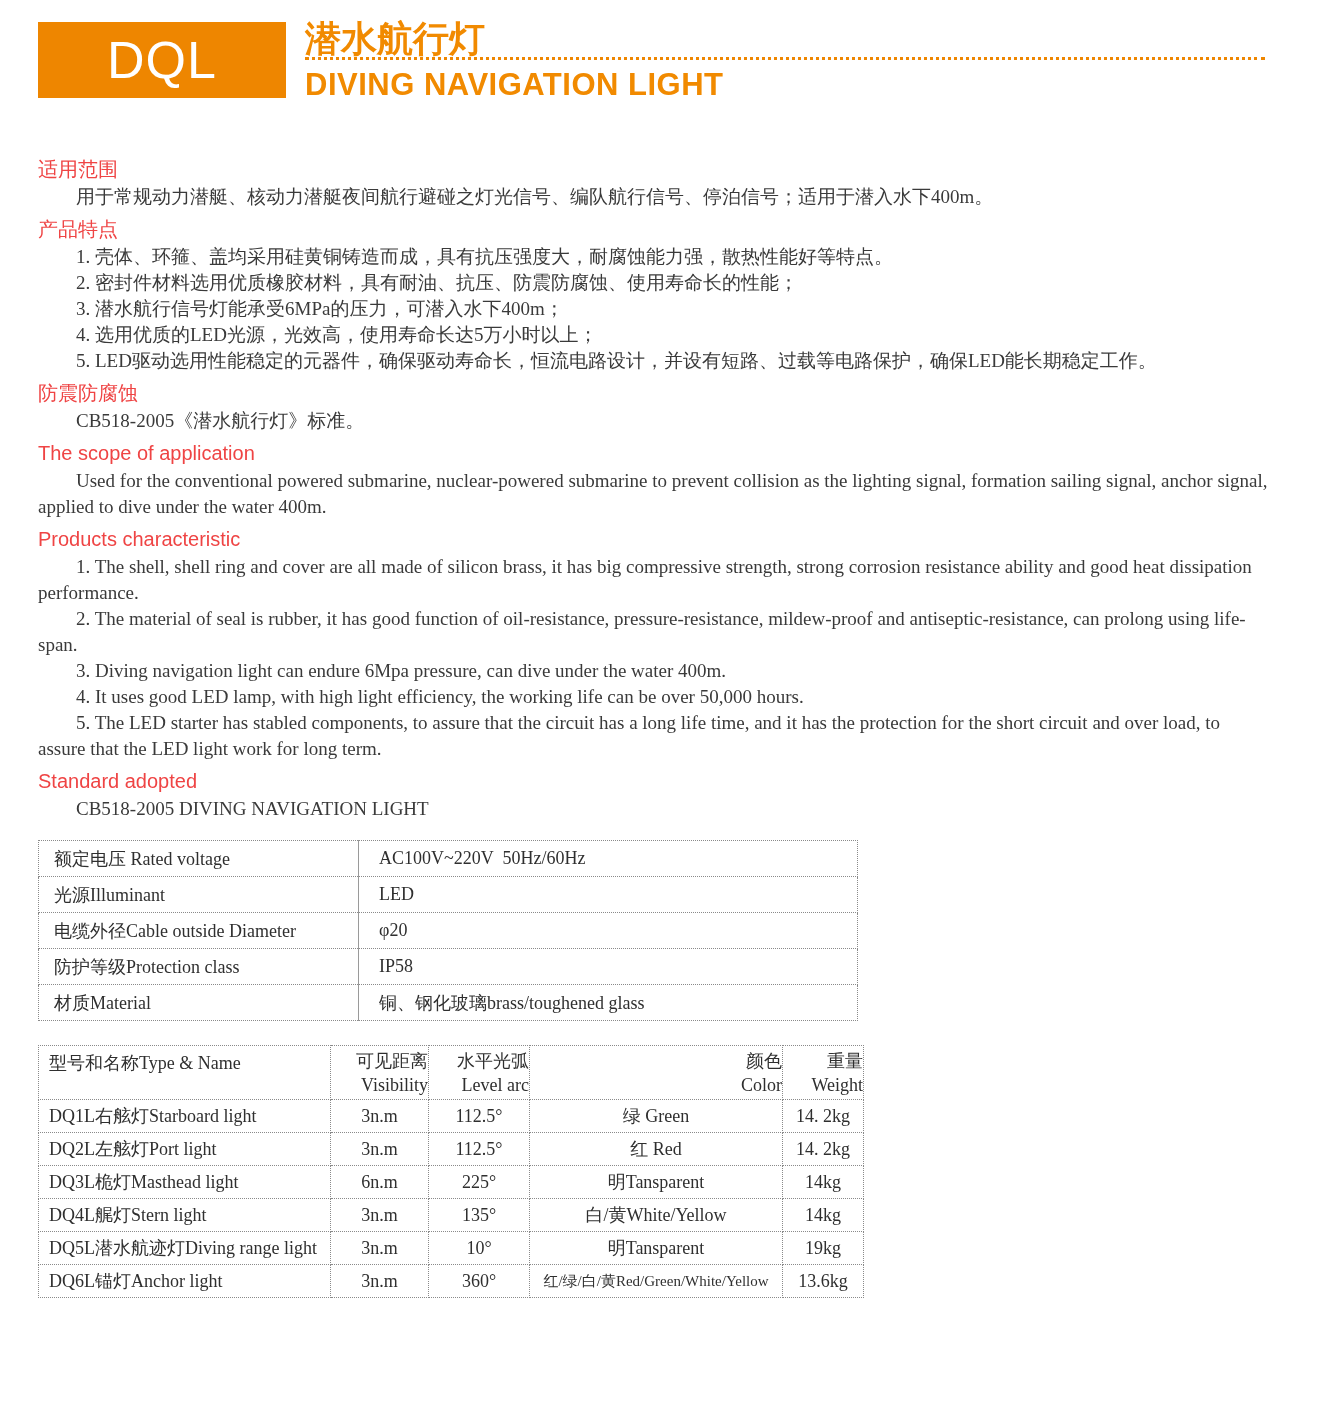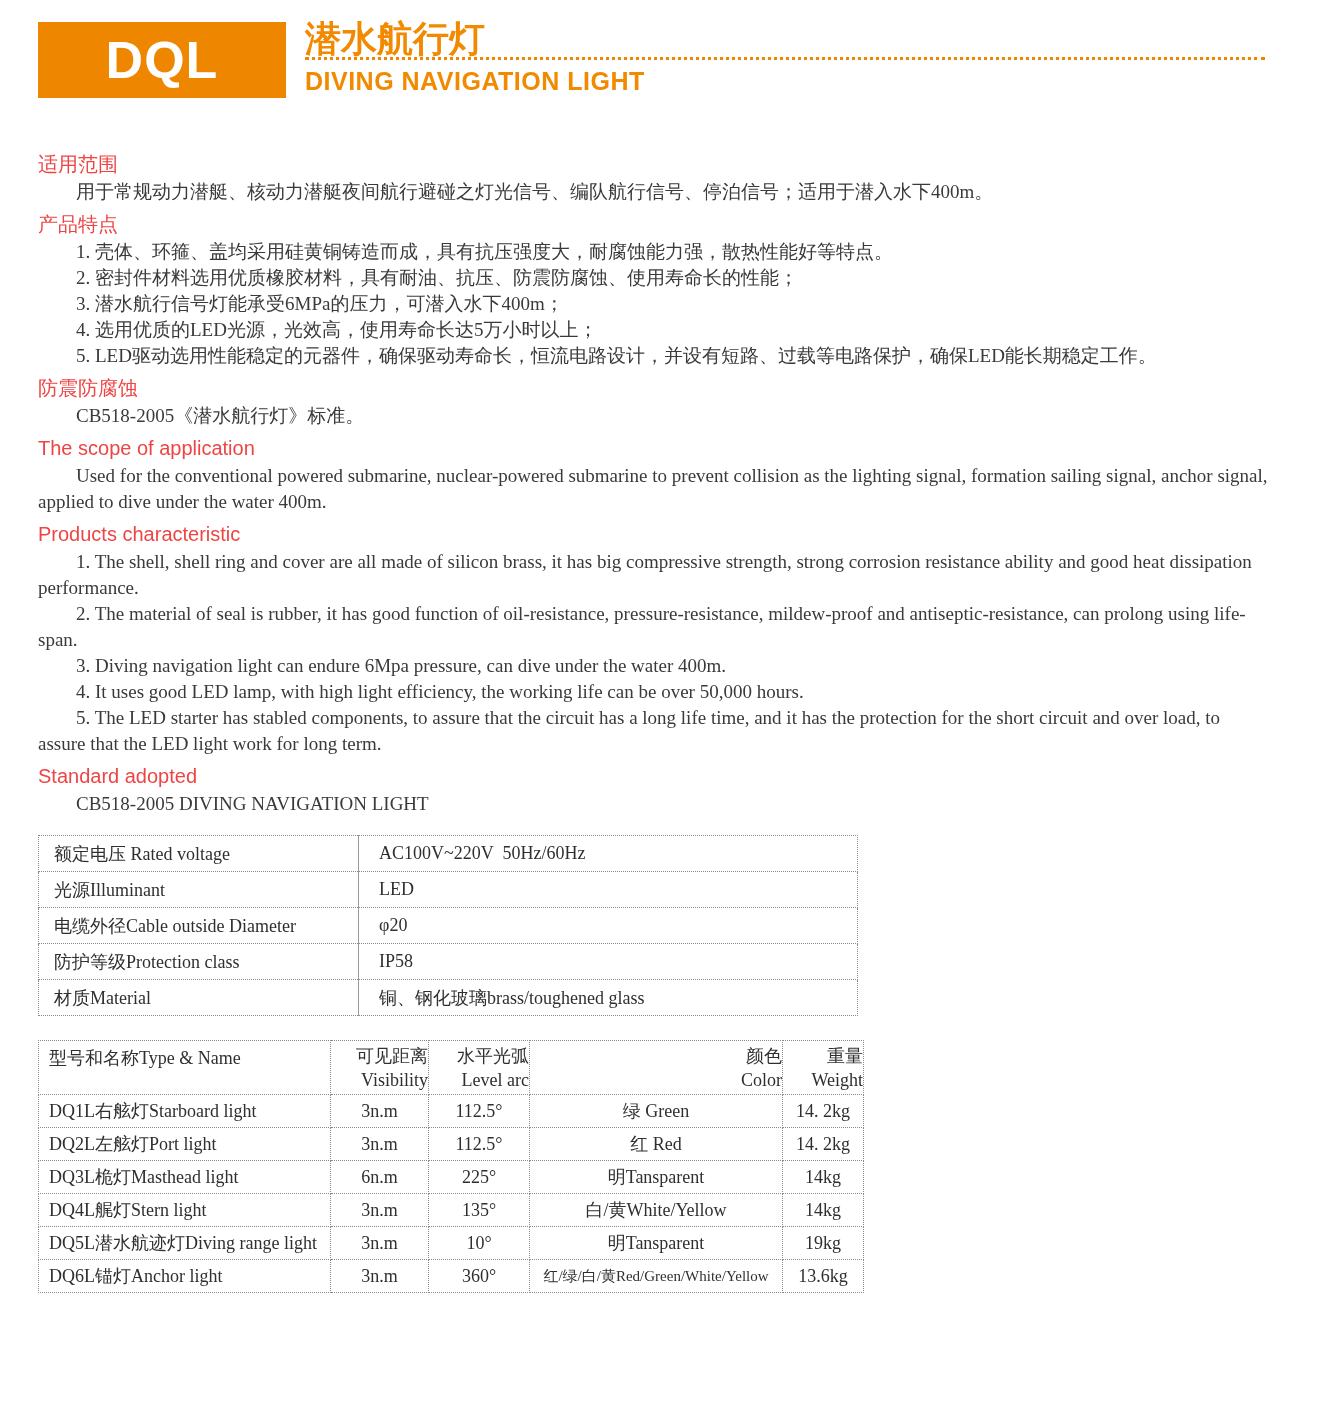--- a/index.html
+++ b/index.html
@@ -21,21 +21,21 @@
   }
   .logo-box {
     width: 248px;
     height: 76px;
     background: #EE8600;
     color: #ffffff;
     display: flex;
     align-items: center;
     justify-content: center;
     font-family: "Liberation Sans", sans-serif;
-    font-weight: bold;
+    font-weight: normal;
     font-size: 52px;
     letter-spacing: 1px;
     transform-origin: left center;
     flex: 0 0 auto;
   }
   .titles {
     flex: 1;
     margin-left: 19px;
     padding-top: 2px;
     font-family: "Liberation Sans", sans-serif;
@@ -45,21 +45,21 @@
     font-weight: bold;
     font-size: 36px;
     line-height: 30px;
     padding-bottom: 3px;
     border-bottom: 3px dotted #EE8600;
     font-family: Liberation Serif, serif;
   }
   .title-en {
     color: #F18A00;
     font-weight: bold;
-    font-size: 25px;
+    font-size: 31px;
     margin-top: 7px;
     letter-spacing: 0.5px;
   }
   
   .content { padding: 47px 75px 0 38px; font-size: 19px; }
   h3.sec {
     font-family: "Liberation Sans", sans-serif;
     font-weight: normal;
     font-size: 20px;
     line-height: 24px;

